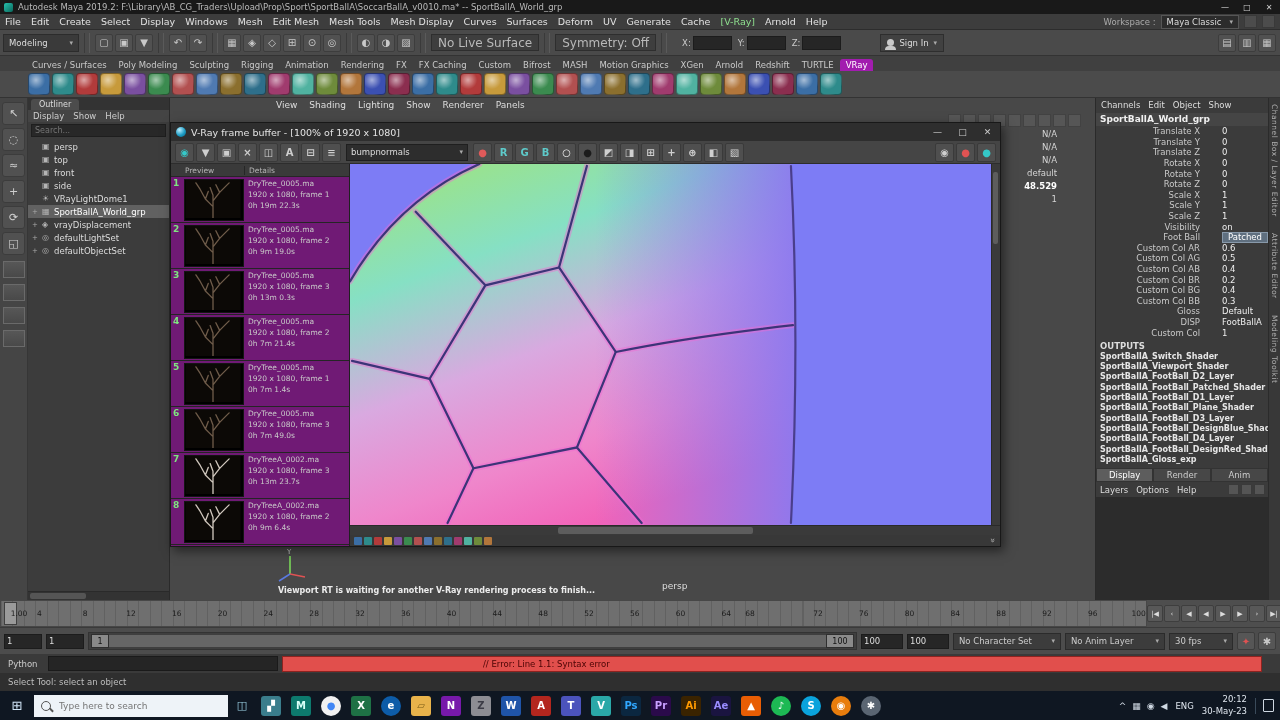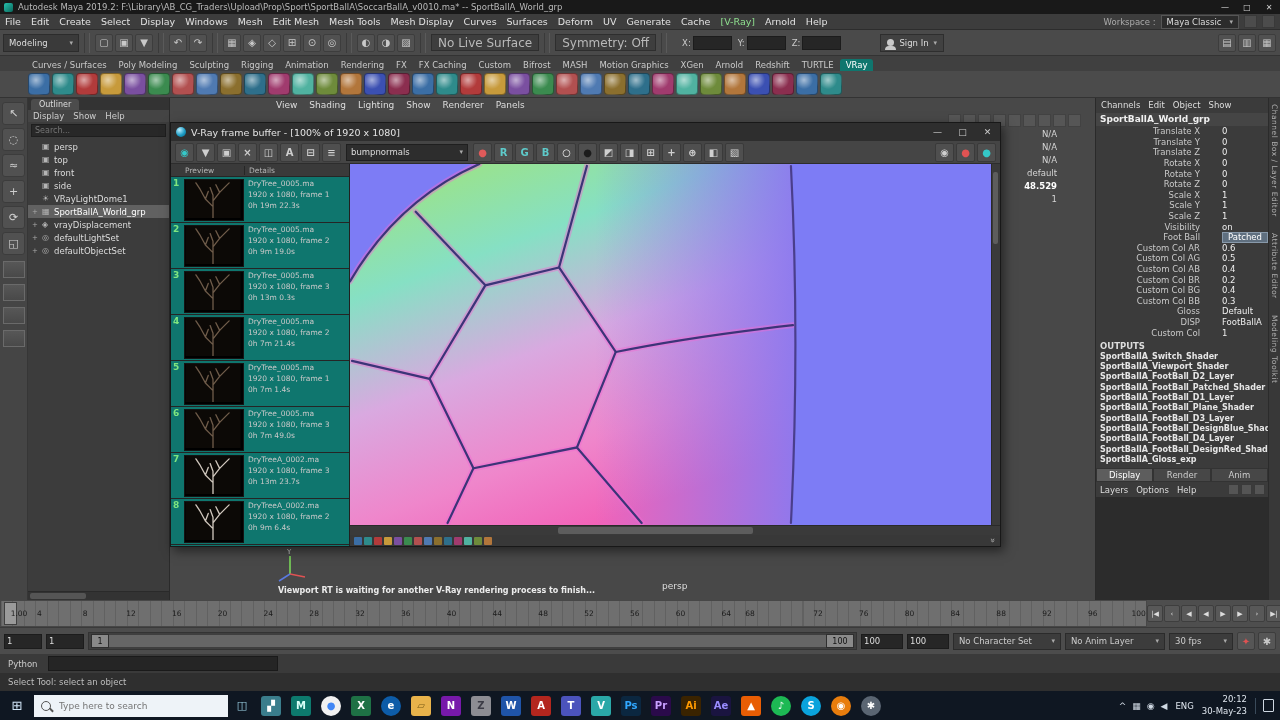--- a/index.html
+++ b/index.html
@@ -49,21 +49,21 @@
     border:1px solid #2e2e2e;padding:0 6px;font-size:8.5px;color:#ddd;}
   .person-icon{width:7px;height:7px;border-radius:50%;background:#c9c9c9;position:relative;}
   .person-icon::after{content:"";position:absolute;left:-2px;top:7px;width:11px;height:4px;
     border-radius:4px 4px 0 0;background:#c9c9c9;}
   #sl-right{margin-left:auto;display:flex;gap:2px;padding-right:4px;}
 
   
   #shelftabs{position:absolute;left:0;top:56px;width:1280px;height:15px;background:#404040;
     display:flex;align-items:flex-end;font-size:8.5px;color:#c9c9c9;padding-left:26px;box-sizing:border-box;white-space:nowrap;}
   .shelf-tab{padding:1px 6px;}
-  .shelf-tab.active{background:#0f766e;color:#fff;border-radius:3px 3px 0 0;}
+  .shelf-tab.active{background:#a21caf;color:#fff;border-radius:3px 3px 0 0;}
   #shelf{position:absolute;left:0;top:71px;width:1280px;height:27px;background:#4b4b4b;
     border-bottom:1px solid #333;display:flex;align-items:center;gap:2px;padding-left:28px;box-sizing:border-box;}
   .shelf-icon{width:22px;height:22px;border-radius:4px;flex:none;border:1px solid rgba(0,0,0,.35);box-sizing:border-box;}
 
   
   #toolbox{position:absolute;left:0;top:98px;width:28px;height:502px;background:#454545;
     border-right:1px solid #363636;box-sizing:border-box;display:flex;flex-direction:column;
     align-items:center;gap:3px;padding-top:4px;}
   .tool-icon{width:21px;height:21px;display:flex;align-items:center;justify-content:center;
     font-size:11px;color:#cfcfcf;background:#515151;border:1px solid #3c3c3c;border-radius:3px;}
@@ -109,21 +109,21 @@
   .vfb-controls span{width:25px;display:flex;align-items:center;justify-content:center;font-size:9px;color:#ccc;}
   .vfb-toolbar{height:22px;flex:none;background:#454545;border-bottom:1px solid #2d2d2d;
     display:flex;align-items:center;gap:2px;padding:0 4px;}
   .vfb-ti{width:17px;height:17px;flex:none;background:#4f4f4f;border:1px solid #3a3a3a;border-radius:2px;
     display:flex;align-items:center;justify-content:center;font-size:10px;font-weight:bold;}
   .vfb-dropdown{width:112px;height:15px;background:#2d2d2d;border:1px solid #1f1f1f;color:#ddd;
     font-size:8.5px;display:flex;align-items:center;padding:0 4px;gap:4px;margin:0 3px;flex:none;}
   .vfb-dropdown .chev{margin-left:auto;}
   #vfb-right-icons{margin-left:auto;display:flex;gap:2px;}
   .vfb-body{flex:1;display:flex;min-height:0;}
-  .vfb-history{width:178px;flex:none;background:#0f766e;border-right:1px solid #202020;
+  .vfb-history{width:178px;flex:none;background:#701a75;border-right:1px solid #202020;
     display:flex;flex-direction:column;overflow:hidden;}
   .vfb-h-header{height:12px;flex:none;background:#3a3a3a;border-bottom:1px solid #262626;
     display:flex;align-items:center;font-size:7.5px;color:#b5b5b5;}
   .vfb-h-header .c1{width:74px;padding-left:14px;box-sizing:border-box;border-right:1px solid #262626;}
   .vfb-h-header .c2{padding-left:4px;}
   .vfb-row{height:45px;flex:none;border-bottom:1px solid #252525;display:flex;}
   .vfb-row .num{width:11px;font-size:9px;font-weight:bold;color:#7fe57f;padding:1px 0 0 2px;flex:none;}
   .vfb-row .thumb{width:58px;height:40px;margin-top:2px;background:#000;border:1px solid #141414;flex:none;}
   .vfb-row .det{font-size:7.5px;color:#c9c9c9;line-height:1.45;padding:2px 0 0 4px;overflow:hidden;white-space:nowrap;}
   .vfb-imgcol{flex:1;display:flex;flex-direction:column;min-width:0;}
@@ -920,20 +920,21 @@
     </div>
     <div id="rb-icons" style="display:flex;gap:3px;">
         <span class="rb-icon" style="color: rgb(224, 82, 82);">✦</span>
         <span class="rb-icon" style="color: rgb(201, 201, 201);">✱</span>
       </div>
   </div>
 
   <div id="cmdline">
     <span class="cl-label">Python</span>
     <div class="cl-input"></div>
+    <div class="cl-result">// Error: Line 1.1: Syntax error</div>
   </div>
   <div id="helpline">Select Tool: select an object</div>
 
   <div id="taskbar">
     <div class="tb-start">⊞</div>
     <div class="tb-search">
       <span class="tb-mag"></span>
       <input placeholder="Type here to search" style="">
     </div>
     <div class="tb-taskview">◫</div>

